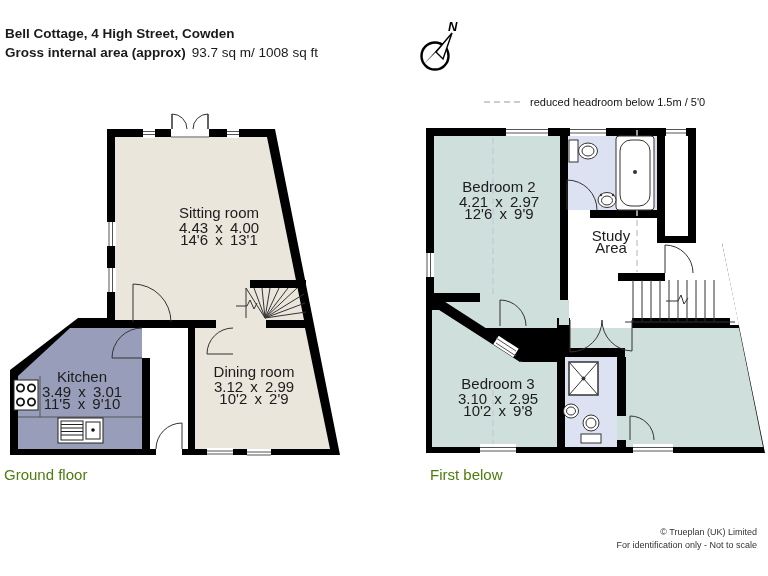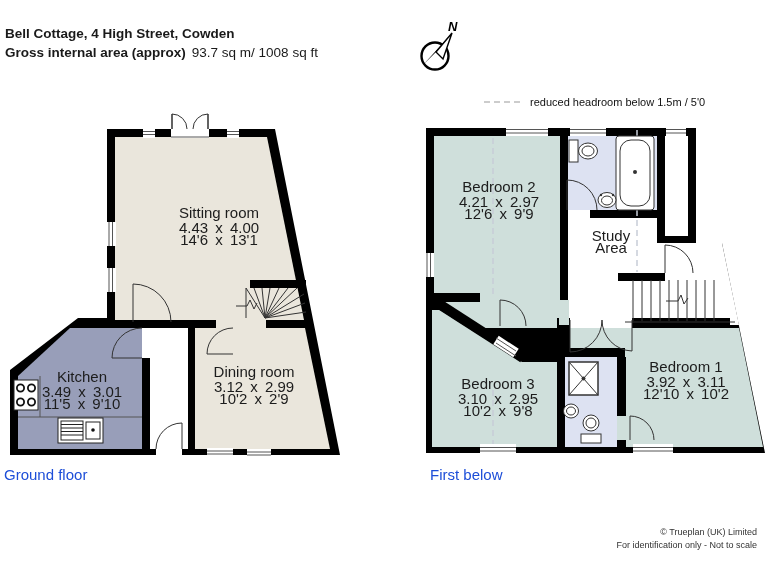--- a/index.html
+++ b/index.html
@@ -13,21 +13,21 @@
   .legend{position:absolute;left:484px;top:96px;display:flex;align-items:center;font-size:11px;color:#111;}
   .legend .dash{display:inline-block;width:36px;height:0;border-top:2px dashed #cccccc;margin-right:10px;}
   .plan{position:absolute;}
   .plan-ground{left:0;top:112px;width:348px;height:352px;}
   .plan-first{left:420px;top:110px;width:348px;height:355px;}
   .plan svg{position:absolute;left:0;top:0;}
   .room-label{position:absolute;transform:translateX(-50%);text-align:center;font-size:15px;
               line-height:12px;white-space:nowrap;color:#1c1c1c;}
   .room-label .dims{word-spacing:3px;}
   .room-label .name{margin-bottom:3px;}
-  .floor-label{position:absolute;font-size:15px;color:#1d4ed8;}
+  .floor-label{position:absolute;font-size:15px;color:#4d7c0f;}
   .floor-label.ground{left:4px;top:466px;}
   .floor-label.first{left:430px;top:466px;}
   .footer{position:absolute;right:11px;top:526px;text-align:right;font-size:9px;line-height:13px;color:#333;}
   .thin{stroke:#333;stroke-width:1;fill:none;}
 </style>
 </head>
 <body>
 
 <div class="canvas">
 
@@ -283,25 +283,20 @@
     </svg>
     <div class="room-label" style="left:79px;top:71px;">
       <div class="name">Bedroom 2</div>
       <div class="dims">4.21 x 2.97</div>
       <div class="dims">12'6 x 9'9</div>
     </div>
     <div class="room-label" style="left:191px;top:120px;">
       <div>Study</div>
       <div>Area</div>
     </div>
-    <div class="room-label" style="left:266px;top:251px;">
-      <div class="name">Bedroom 1</div>
-      <div class="dims">3.92 x 3.11</div>
-      <div class="dims">12'10 x 10'2</div>
-    </div>
     <div class="room-label" style="left:78px;top:268px;">
       <div class="name">Bedroom 3</div>
       <div class="dims">3.10 x 2.95</div>
       <div class="dims">10'2 x 9'8</div>
     </div>
   </div>
 
   <div class="floor-label ground">Ground floor</div>
   <div class="floor-label first">First below</div>
 

